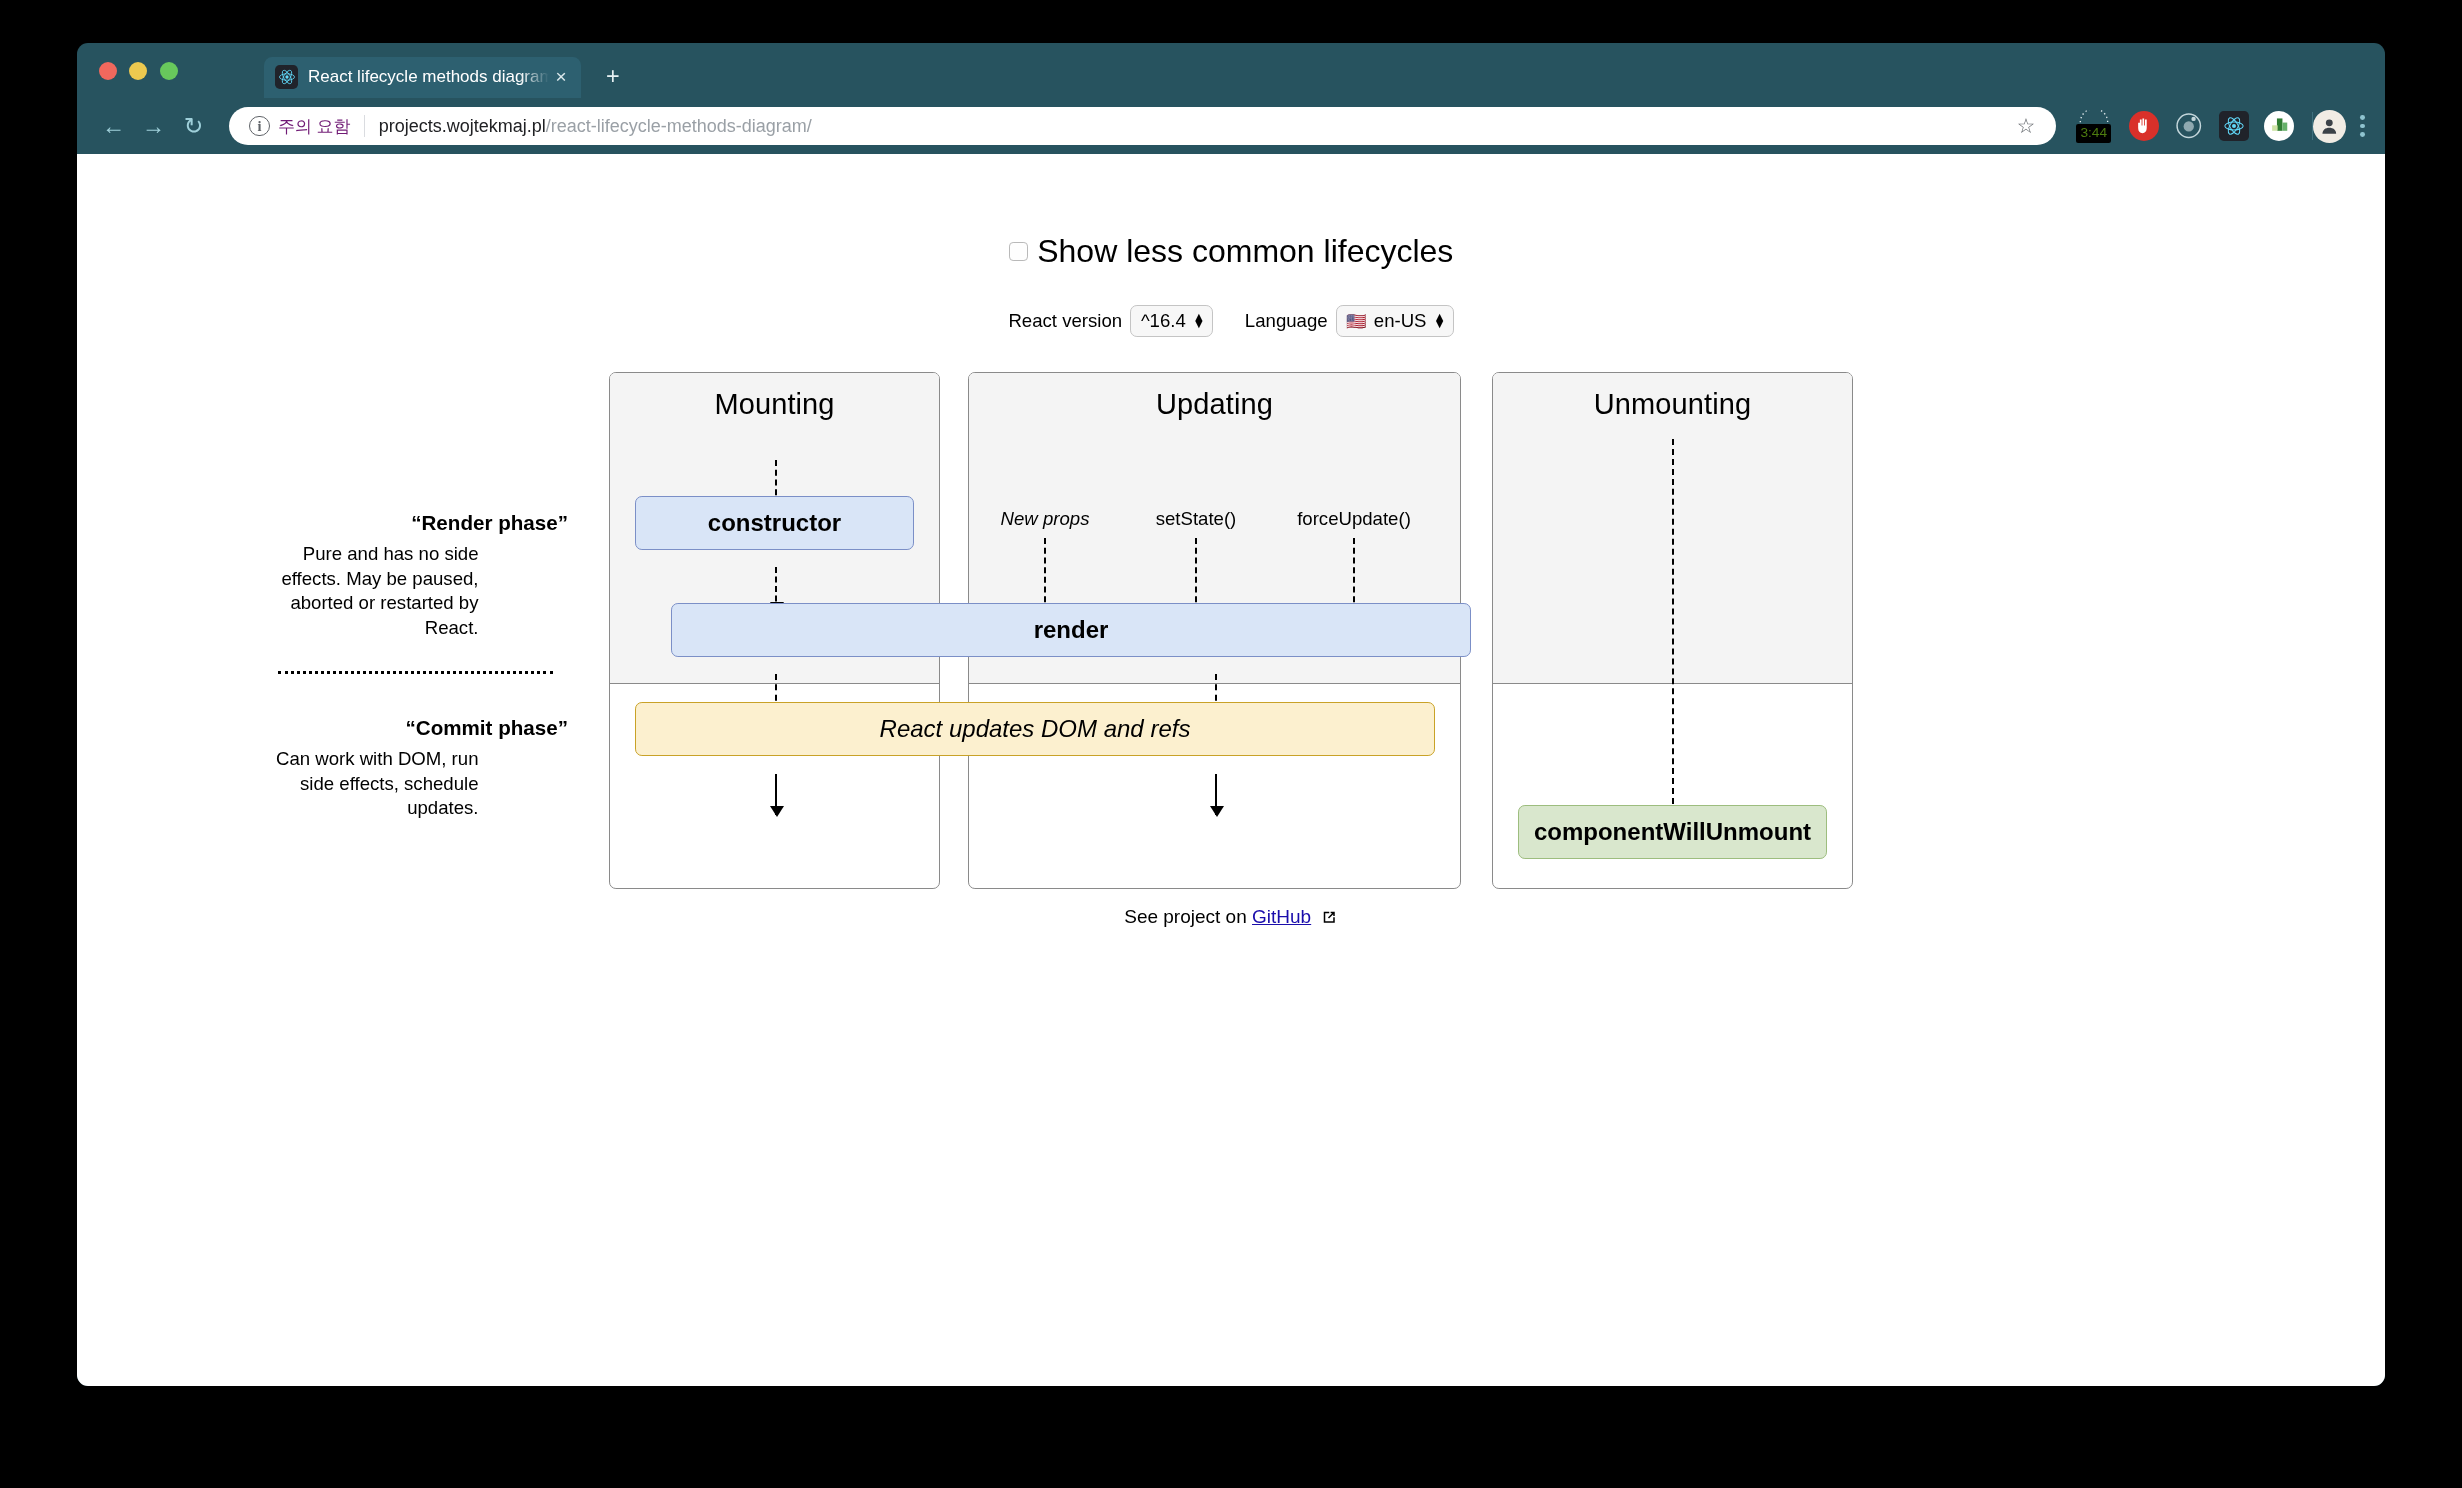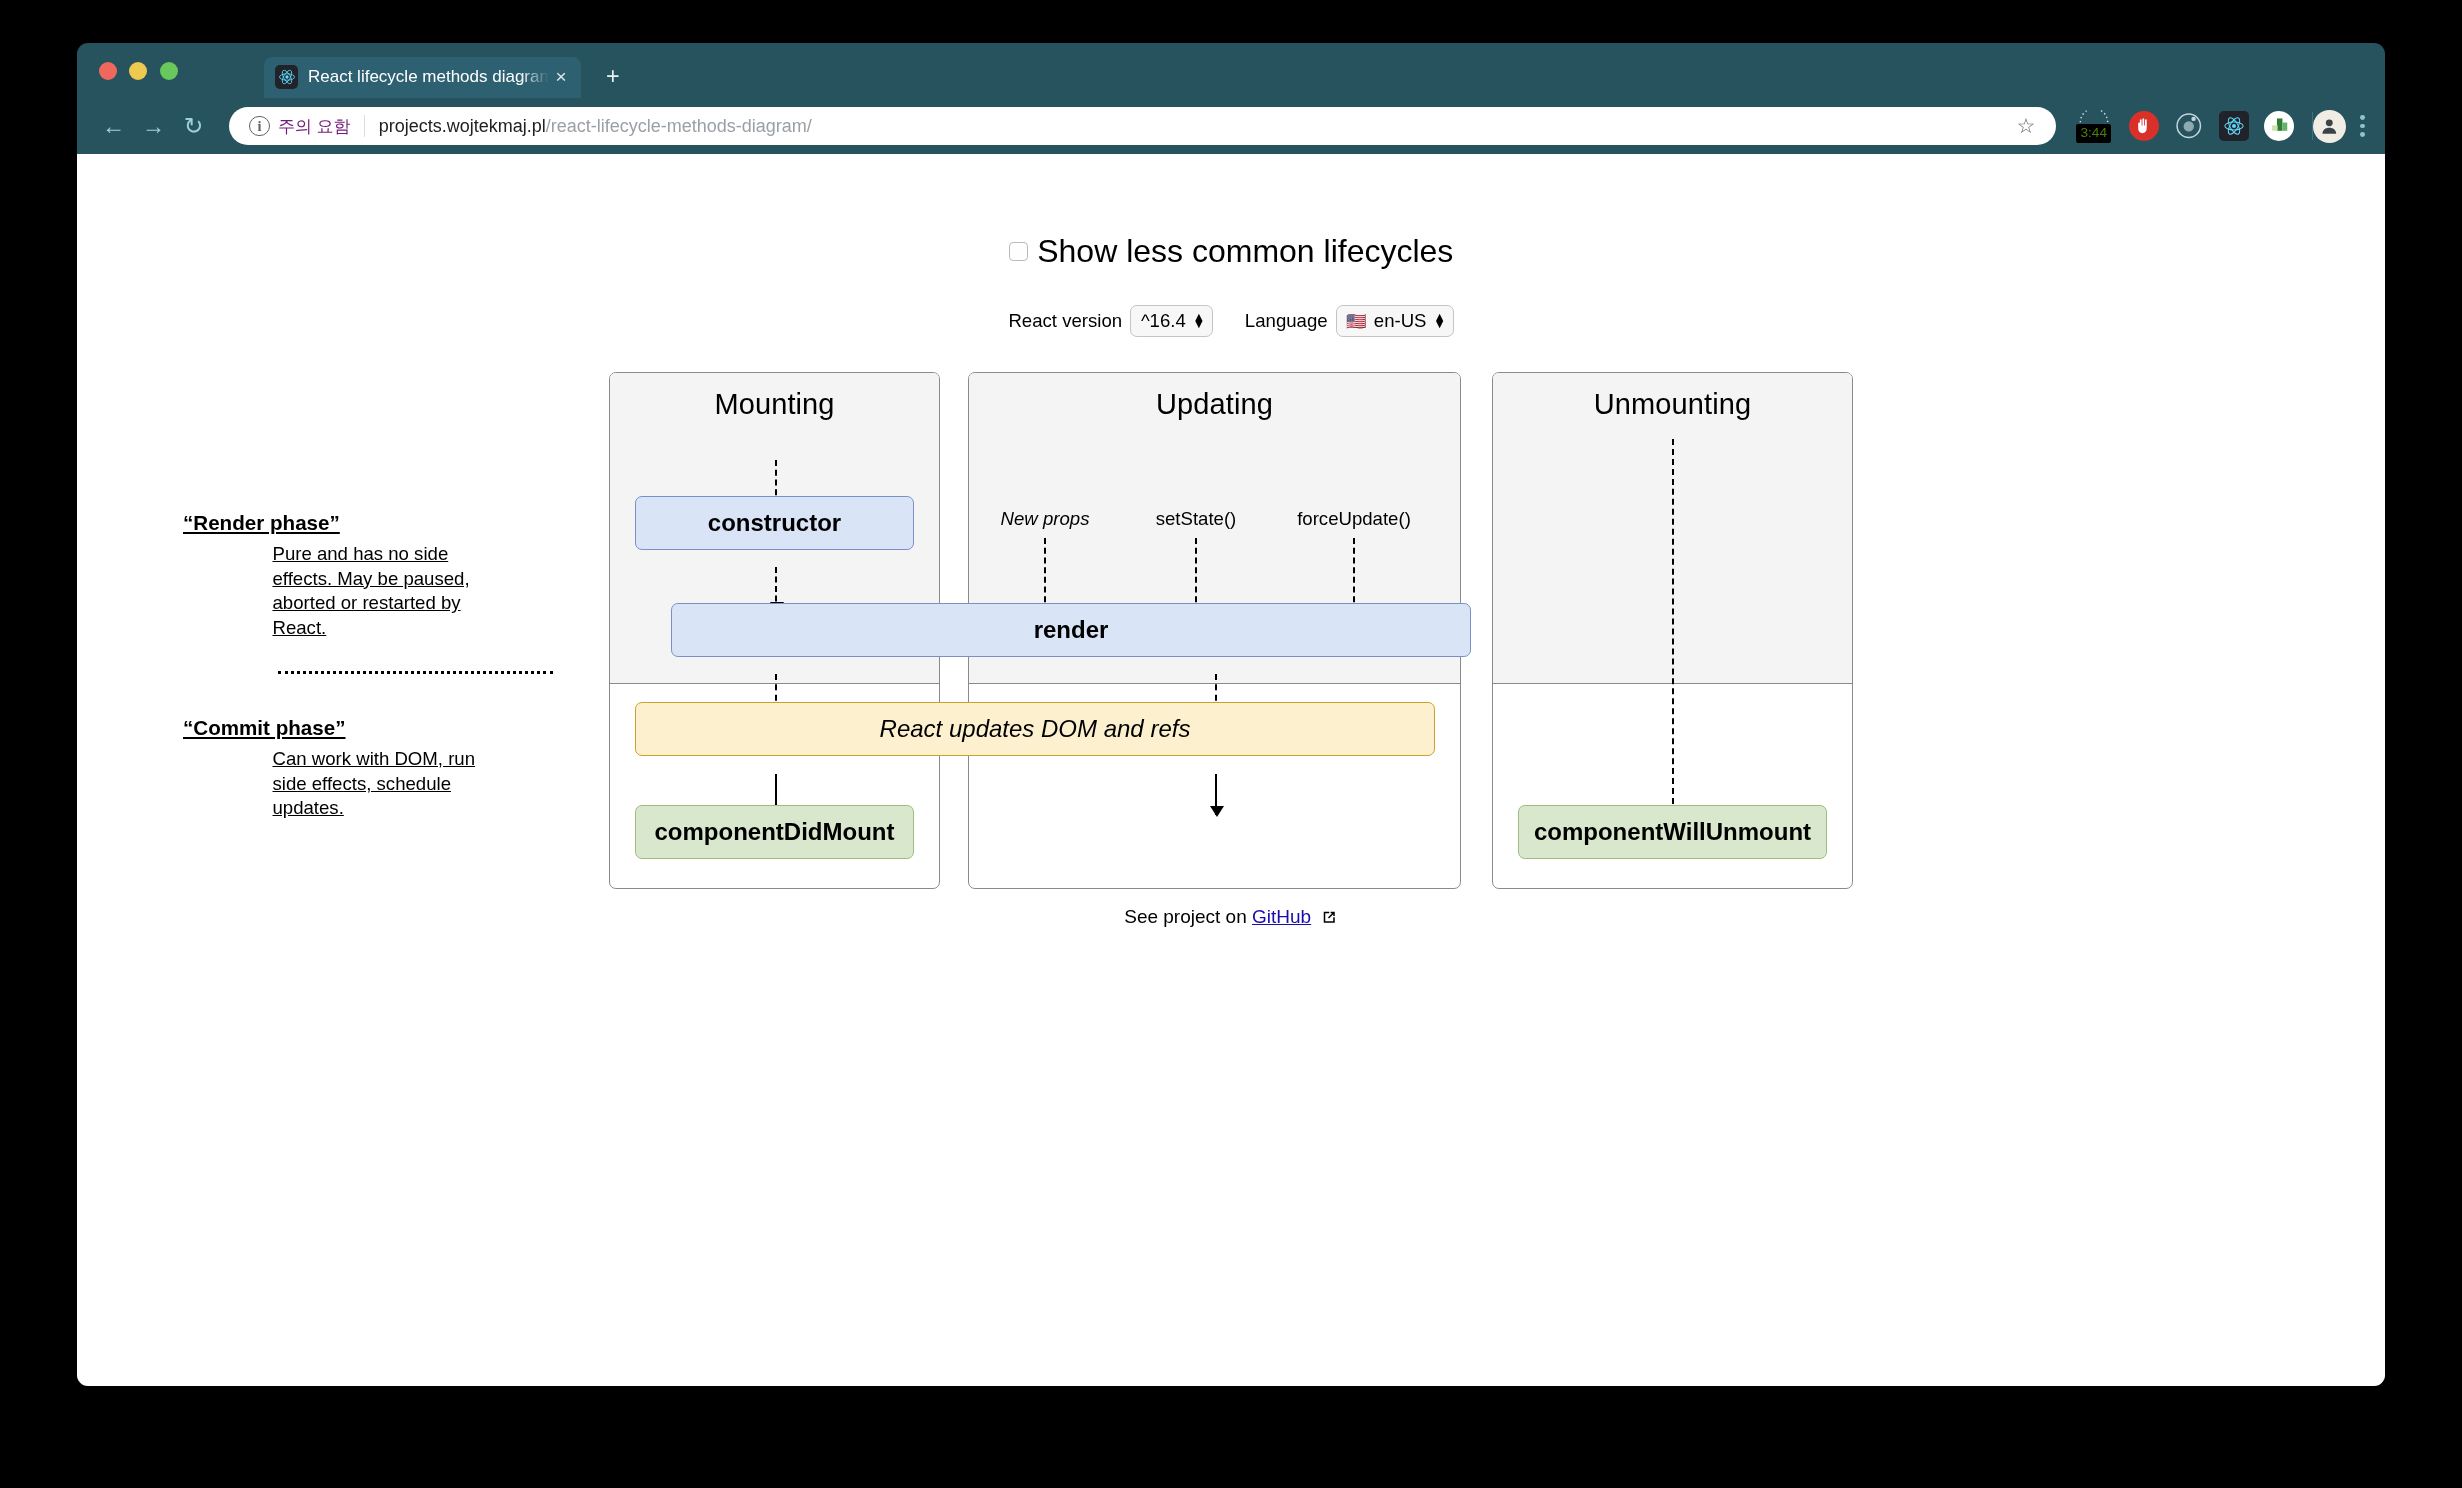--- a/index.html
+++ b/index.html
@@ -232,21 +232,21 @@
     text-align: center; font-size: 29px; color: #000;
     letter-spacing: 0.1px;
   }
 
   
   #phase-notes {
     position: absolute;
     left: -426px; top: 12.4px;
     width: 385px; height: 517px;
   }
-  .phase-note { position: absolute; left: 0; width: 100%; text-align: left; text-decoration: underline; }
+  .phase-note { position: absolute; left: 0; width: 100%; text-align: right; }
   #note-render { top: 139px; }
   #note-commit { top: 344px; }
   .phase-note-title { font-size: 20.6px; font-weight: bold; color: #000; margin-bottom: 6.9px; }
   .phase-note-body { font-size: 18.6px; color: #000; line-height: 1.32; }
   .phase-note-body-inner { width: 206px; margin: 0 auto; }
   #phase-divider {
     position: absolute; left: 95px; top: 299px; width: 275px;
     border-top: 3.4px dotted #000;
   }
 
@@ -525,21 +525,20 @@
           <div class="render-zone"></div>
           <div class="col-title">Unmounting</div>
           <div class="arrow" style="left:180px; top:66px; height:375px;">
             <div class="arrow-head"></div>
           </div>
         </div>
 
         <div class="lc-box blue" id="box-constructor">constructor</div>
         <div class="lc-box blue" id="box-render">render</div>
         <div class="lc-box yellow" id="box-react-updates">React updates DOM and refs</div>
-        <div class="lc-box green" id="box-did-mount">componentDidMount</div>
         <div class="lc-box green" id="box-will-unmount">componentWillUnmount</div>
 
       </div>
     </div>
 
     <div id="footer">
       <span>See project on </span><span id="github-link">GitHub</span><span id="external-link-icon">
         <svg width="16.5" height="16.5" viewBox="0 0 24 24" style="vertical-align:-2.1px" aria-hidden="true">
           <path d="M4 4h8v2.2H6.2v11.6h11.6V12H20v8H4z" fill="#000"></path>
           <path d="M14 4h6v6h-2.2V7.8l-6.1 6.1-1.6-1.6 6.1-6.1H14z" fill="#000"></path>

